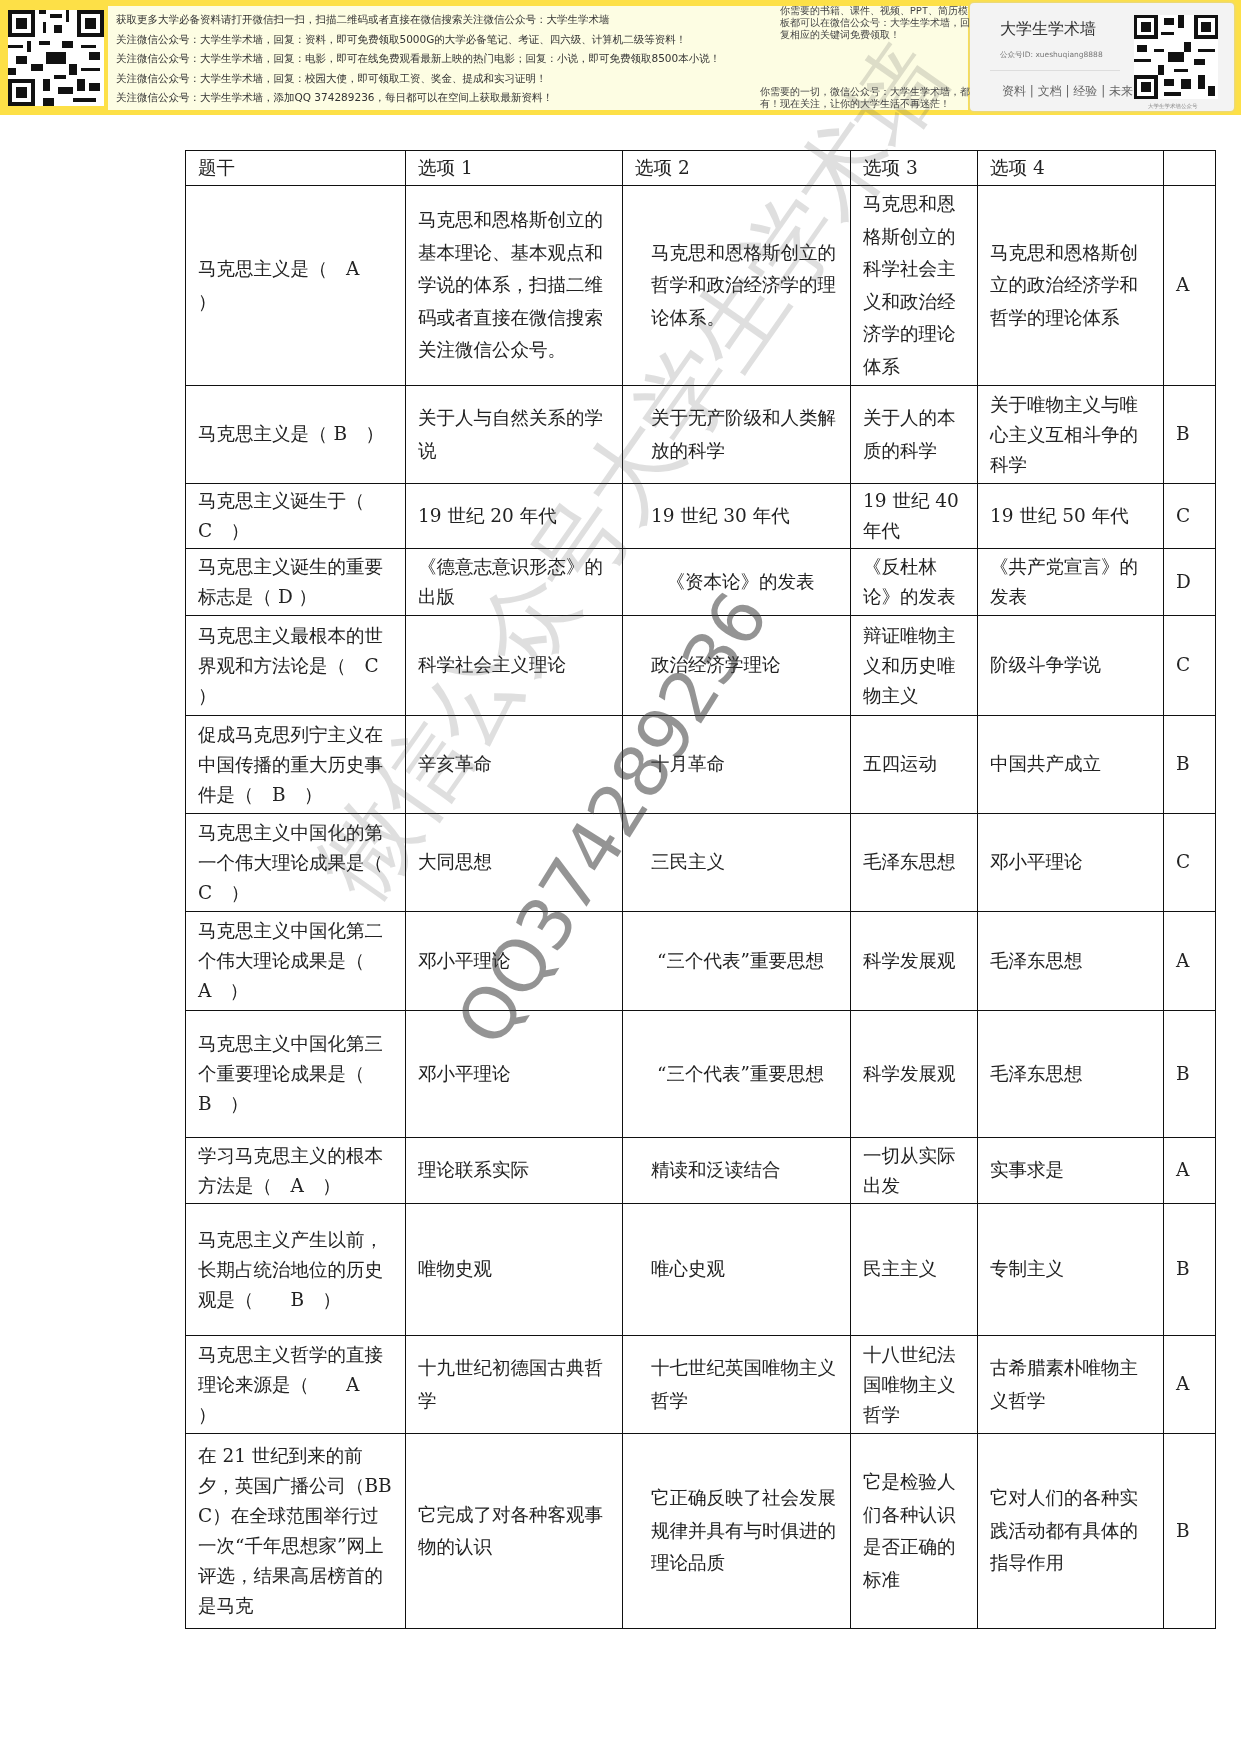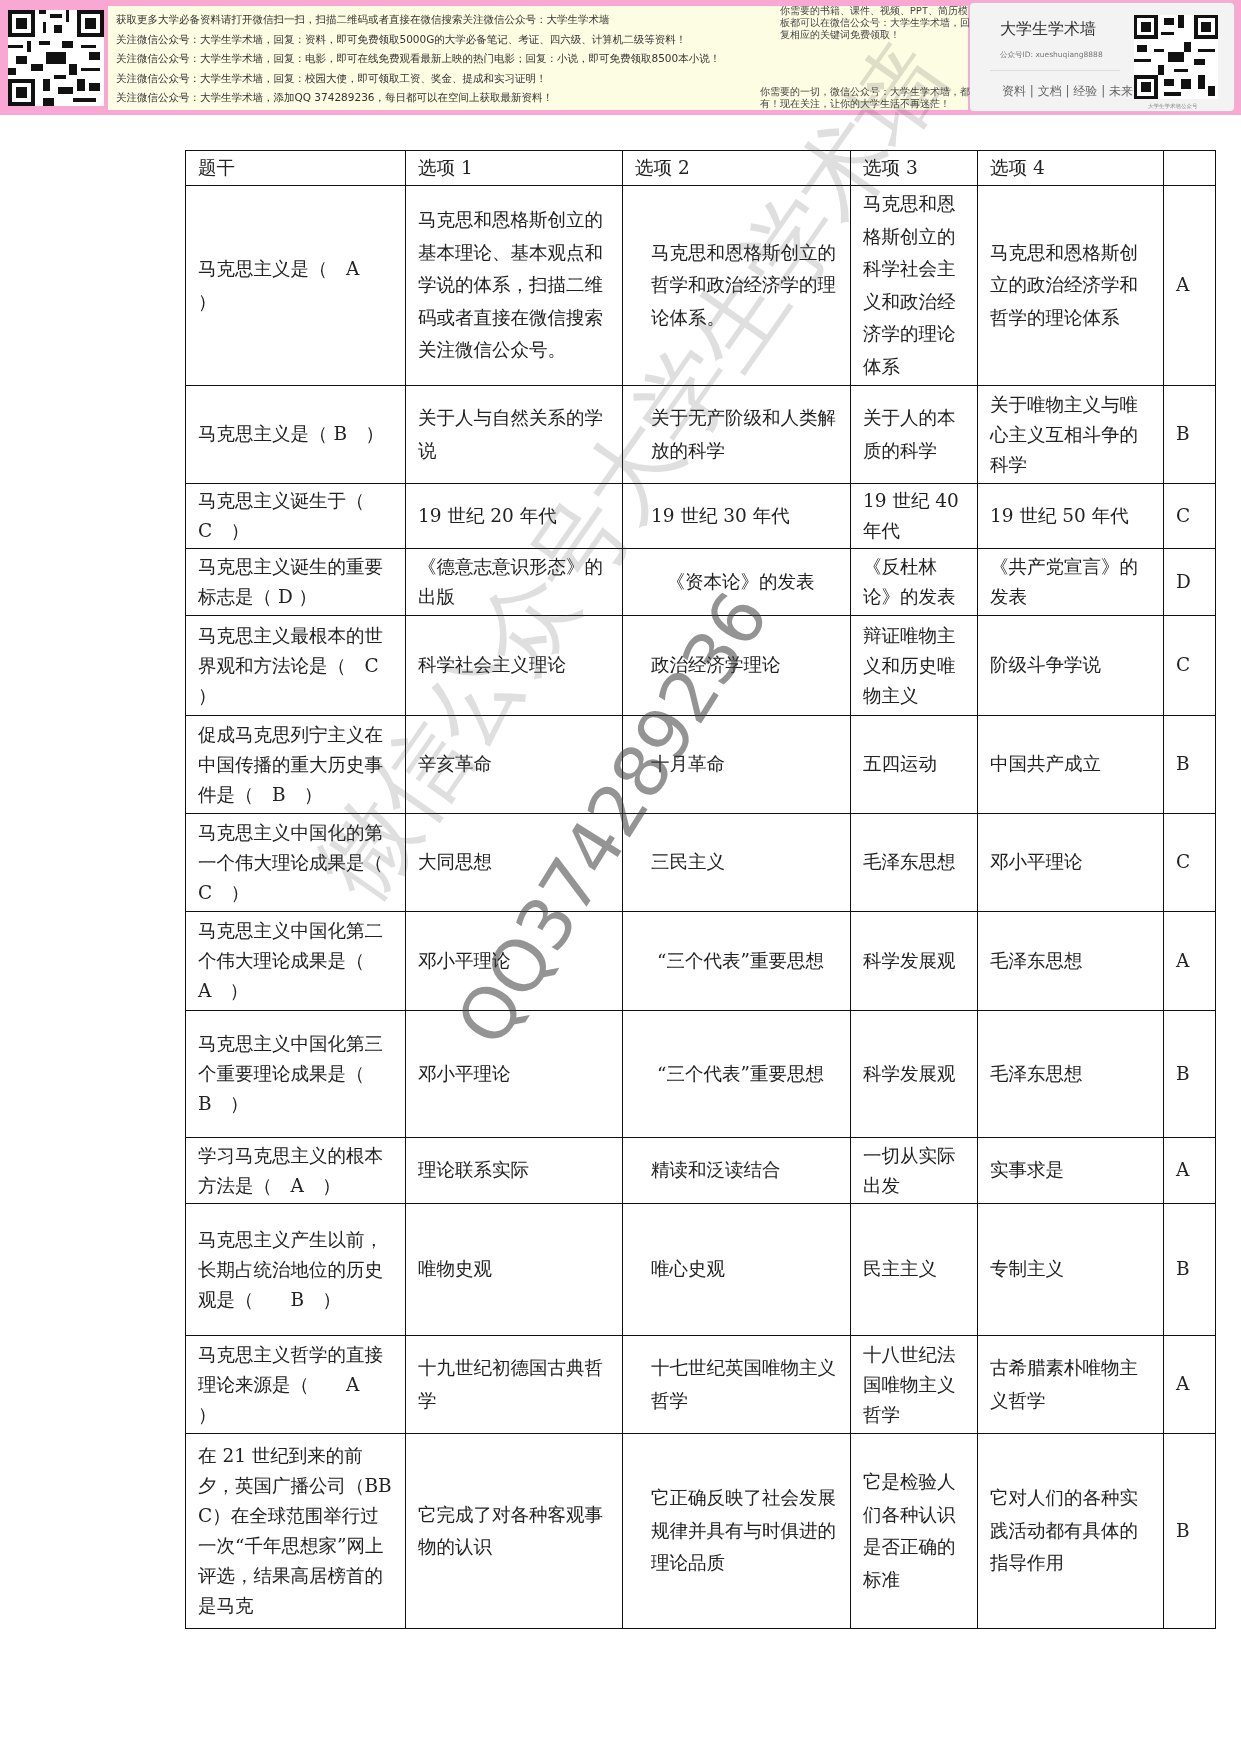--- a/index.html
+++ b/index.html
@@ -1,20 +1,20 @@
 <!DOCTYPE html>
 <html><head>
 <meta charset="utf-8">
 <style>
   html, body { margin:0; padding:0; background:#ffffff; }
   body { width:1241px; height:1754px; position:relative; overflow:hidden;
          font-family:"DejaVu Serif","Liberation Serif",serif; color:#222; }
 
   
-  .banner { position:absolute; left:0; top:0; width:1241px; height:115px; background:#f9a8d4; }
+  .banner { position:absolute; left:0; top:0; width:1241px; height:115px; background:#fde047; }
   .qr { position:absolute; background:#fff; }
   .qr svg { display:block; width:100%; height:100%; }
   .qr-left { left:8px; top:10px; width:96px; height:96px; }
   .ad-strip { position:absolute; left:108px; top:6px; width:860px; height:104px; background:#fdfde3; }
   .ad-lines { position:absolute; left:116px; top:10px; font-family:"DejaVu Sans","Liberation Sans",sans-serif;
               font-size:10.5px; line-height:19.5px; color:#333; }
   .ad-lines div { white-space:nowrap; }
   .ad-right-top { position:absolute; left:780px; top:6px; width:190px; font-family:Liberation Mono, monospace;
                   font-size:10px; line-height:12px; color:#444; }
   .ad-right-bot { position:absolute; left:760px; top:86px; width:210px; font-family:"DejaVu Sans","Liberation Sans",sans-serif;

